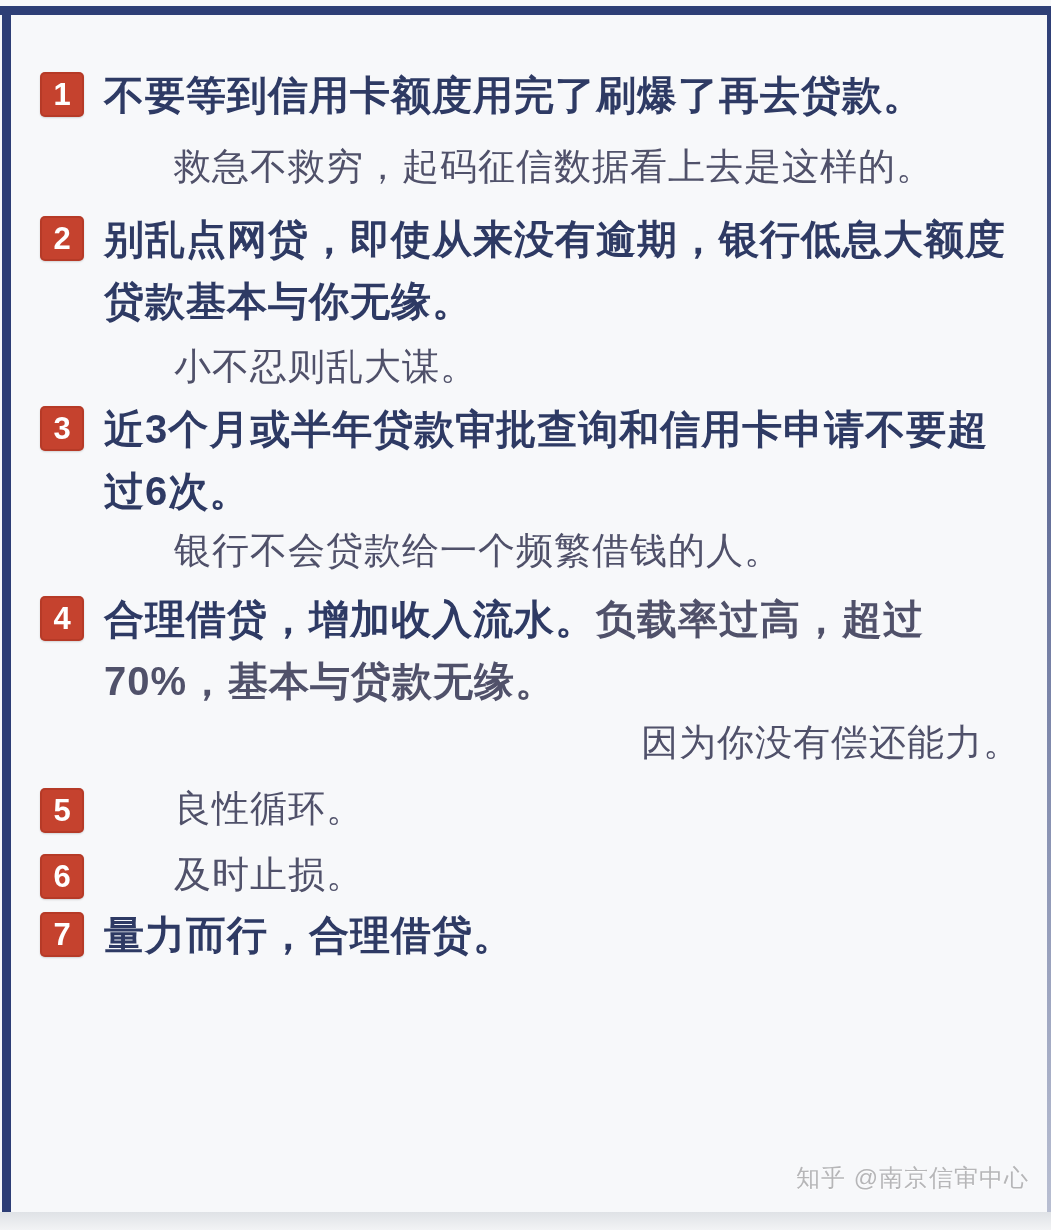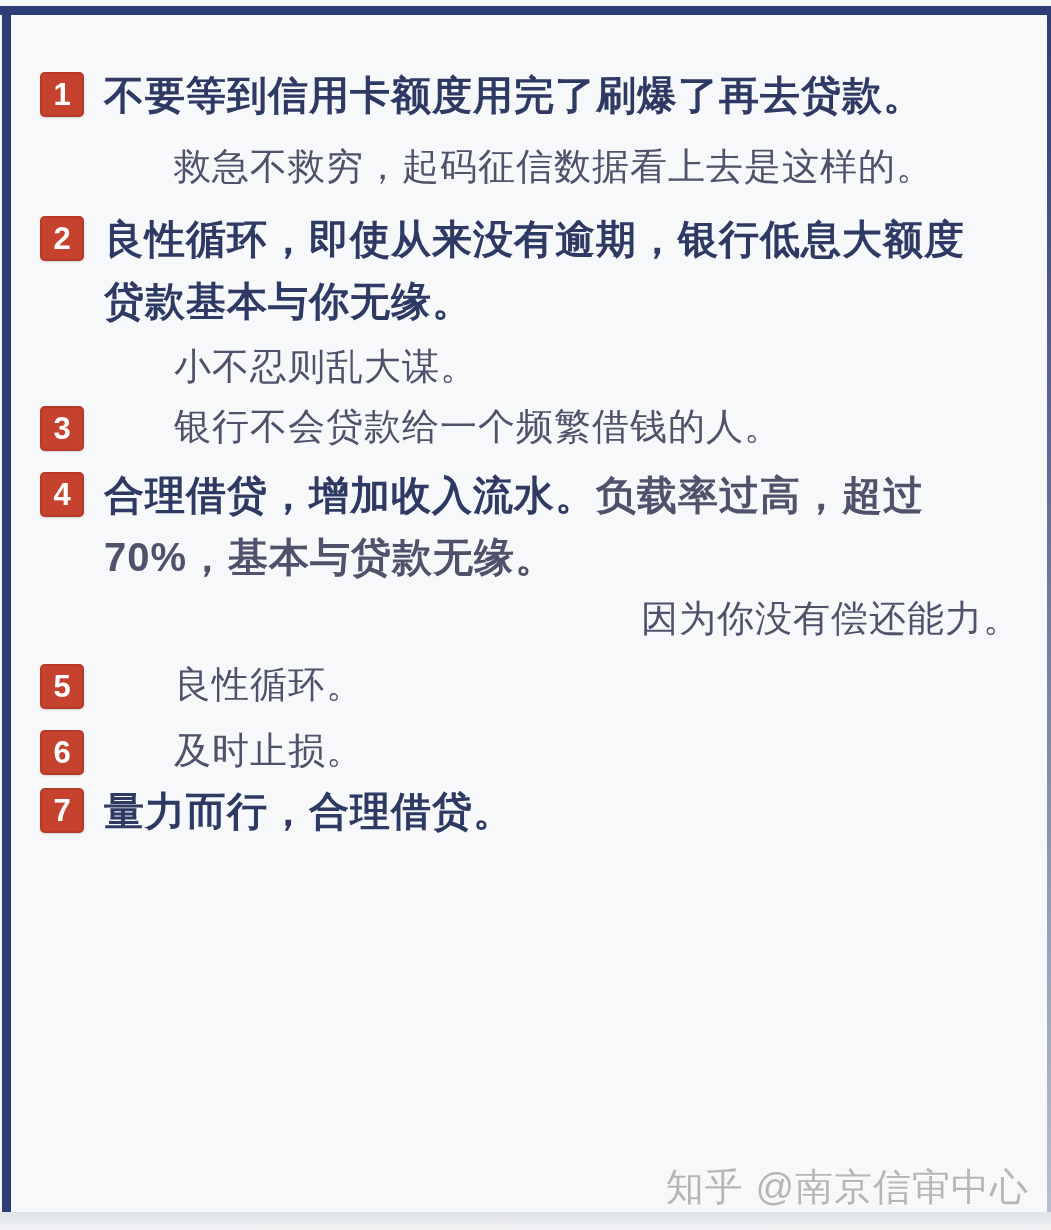--- a/index.html
+++ b/index.html
@@ -73,21 +73,21 @@
   .note-line{
     line-height:58px;
     font-size:37px;
     letter-spacing:1px;
     color:var(--note,#50516a);
     font-weight:400;
     white-space:nowrap;
   }
   .watermark{
     position:absolute;right:22px;top:1162px;
-    font-size:38px;
+    font-size:24px;
     letter-spacing:1px;
     color:var(--watermark,#b6b6b8);
     white-space:nowrap;
     text-shadow:0 1px 0 rgba(255,255,255,.8);
   }
 </style>
 </head>
 <body>
 
 <div class="page">
@@ -102,29 +102,33 @@
         <div class="title">
           <div class="title-line"><span class="run-bold">不要等到信用卡额度用完了刷爆了再去贷款。</span></div>
         </div>
         <div class="note">
           <div class="note-line">救急不救穷，起码征信数据看上去是这样的。</div>
         </div>
       </div>
       <div class="item">
         <div class="badge">2</div>
         <div class="title">
-          <div class="title-line"><span class="run-bold">良性循环，即使从来没有逾期，银行低息大额度</span></div>
+          <div class="title-line"><span class="run-bold">别乱点网贷，即使从来没有逾期，银行低息大额度</span></div>
           <div class="title-line"><span class="run-bold">贷款基本与你无缘。</span></div>
         </div>
         <div class="note">
           <div class="note-line">小不忍则乱大谋。</div>
         </div>
       </div>
       <div class="item">
         <div class="badge">3</div>
+        <div class="title">
+          <div class="title-line"><span class="run-bold">近3个月或半年贷款审批查询和信用卡申请不要超</span></div>
+          <div class="title-line"><span class="run-bold">过6次。</span></div>
+        </div>
         <div class="note">
           <div class="note-line">银行不会贷款给一个频繁借钱的人。</div>
         </div>
       </div>
       <div class="item">
         <div class="badge">4</div>
         <div class="title">
           <div class="title-line"><span class="run-bold">合理借贷，增加收入流水。</span><span class="run-regular">负载率过高，超过</span></div>
           <div class="title-line"><span class="run-regular">70%，基本与贷款无缘。</span></div>
         </div>

